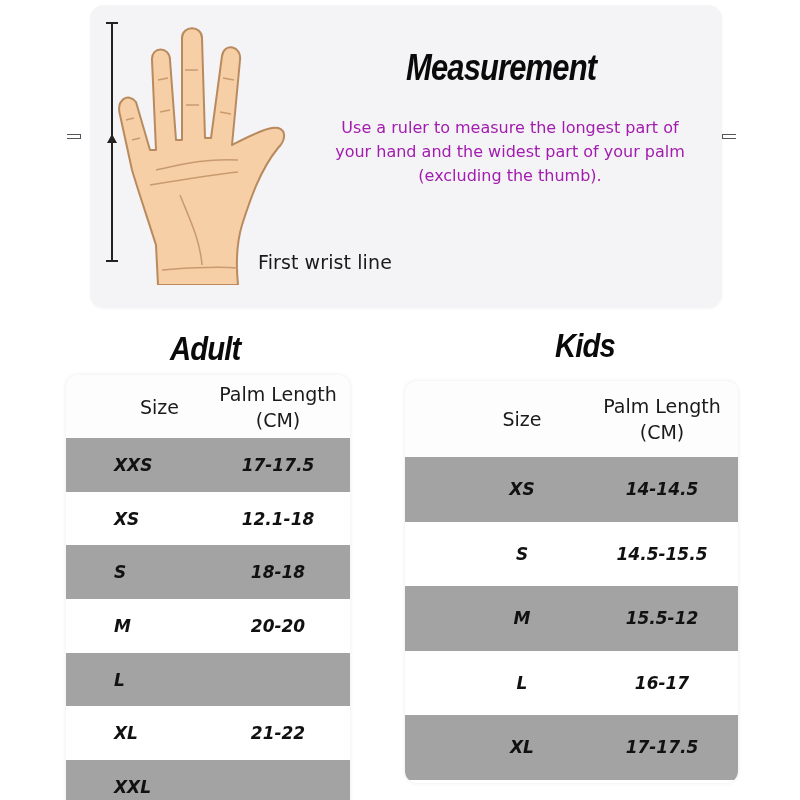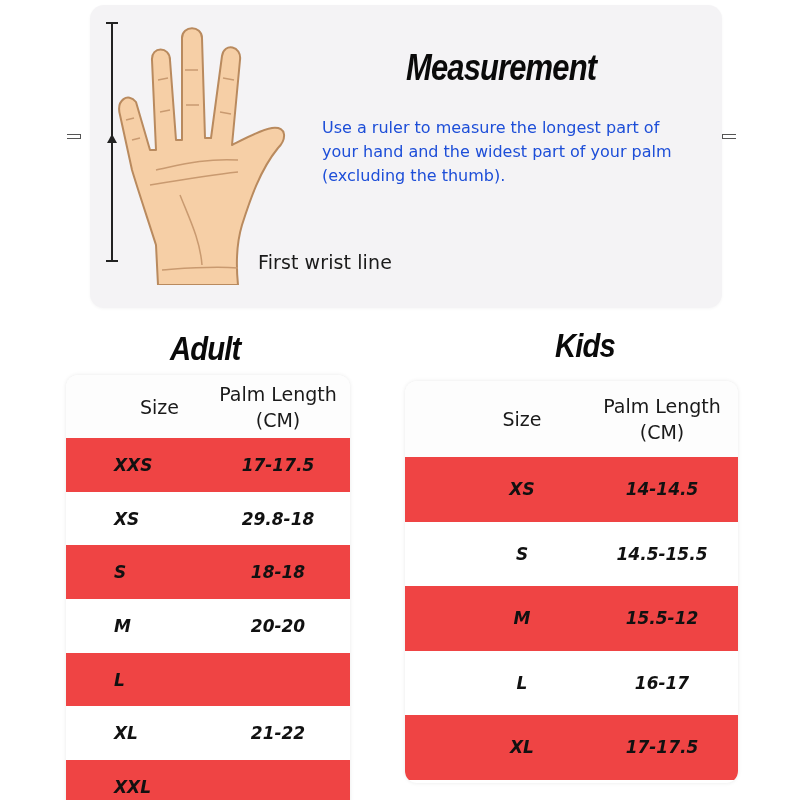--- a/index.html
+++ b/index.html
@@ -15,33 +15,33 @@
   .ruler .vline { position:absolute; left:5px; top:0; width:2px; height:240px; background:#222; }
   .ruler .tcap, .ruler .bcap { position:absolute; left:0; width:12px; height:2px; background:#222; }
   .ruler .tcap { top:0; } .ruler .bcap { top:238px; }
   .ruler .arrow { position:absolute; left:1px; top:112px; width:0; height:0; border-left:5px solid transparent; border-right:5px solid transparent; border-bottom:9px solid #222; }
 
   .hand { position:absolute; left:20px; top:15px; width:200px; height:265px; }
 
   .wrist-label { position:absolute; left:160px; top:246px; font-size:19px; color:#1a1a1a; font-family:"DejaVu Sans", sans-serif; letter-spacing:0.1px;margin-left:8px; }
 
   .measure-title { position:absolute; left:316px; top:42px; width:220px; font-family:"Liberation Sans", sans-serif; font-weight:bold; font-style:italic; font-size:36px; color:#0a0a0a; transform:scaleX(0.86); transform-origin:left center; letter-spacing:-1px; }
-  .measure-desc { position:absolute; left:232px; top:111px; width:376px; text-align:left; font-size:16px; line-height:24px; color:#1d4ed8; }
+  .measure-desc { position:absolute; left:232px; top:111px; width:376px; text-align:center; font-size:16px; line-height:24px; color:#a21caf; }
 
   .section-title { position:absolute; font-family:"Liberation Sans", sans-serif; font-weight:bold; font-style:italic; font-size:34px; color:#0a0a0a; transform:scaleX(0.86); transform-origin:left center; letter-spacing:-1px; }
   .section-title.adult { left:170px; top:329px; }
   .section-title.kids { left:555px; top:326px; }
 
   .table { position:absolute; background:#ffffff; border-radius:12px; box-shadow:0 0 4px rgba(0,0,0,0.09); overflow:hidden; }
   .table.adult { left:66px; top:375px; width:284px; height:440px; }
   .table.kids { left:405px; top:381px; width:333px; height:402px; }
 
   .thead { display:flex; align-items:center; background:#fdfdfd; }
   .row { display:flex; align-items:center; }
-  .row.gray { background:#ef4444; }
+  .row.gray { background:#a3a3a3; }
   .row.white { background:#ffffff; }
 
   .cell { text-align:center; }
   .th { font-size:19px; color:#1a1a1a; line-height:26px; }
   .td { font-family:"DejaVu Sans", sans-serif; font-weight:bold; font-style:italic; font-size:17px; color:#111; }
 
   .adult .thead { height:63px; }
   .adult .row { height:53.7px; }
   .adult .size-col { width:94px; margin-left:48px; text-align:left; }
   .adult .len-col { width:140px; margin-left:0; }
@@ -108,21 +108,21 @@
       <div>Palm Length</div>
       <div>(CM)</div>
     </div>
   </div>
   <div class="row gray">
     <div class="cell td size-col">XXS</div>
     <div class="cell td len-col">17-17.5</div>
   </div>
   <div class="row white">
     <div class="cell td size-col">XS</div>
-    <div class="cell td len-col">29.8-18</div>
+    <div class="cell td len-col">12.1-18</div>
   </div>
   <div class="row gray">
     <div class="cell td size-col">S</div>
     <div class="cell td len-col">18-18</div>
   </div>
   <div class="row white">
     <div class="cell td size-col">M</div>
     <div class="cell td len-col">20-20</div>
   </div>
   <div class="row gray">

